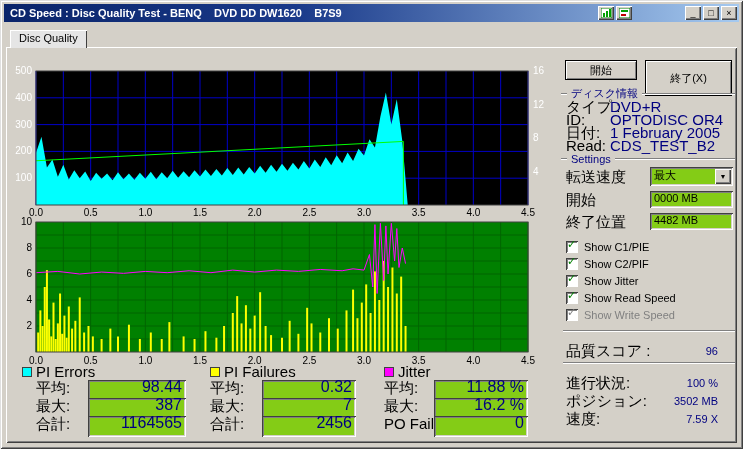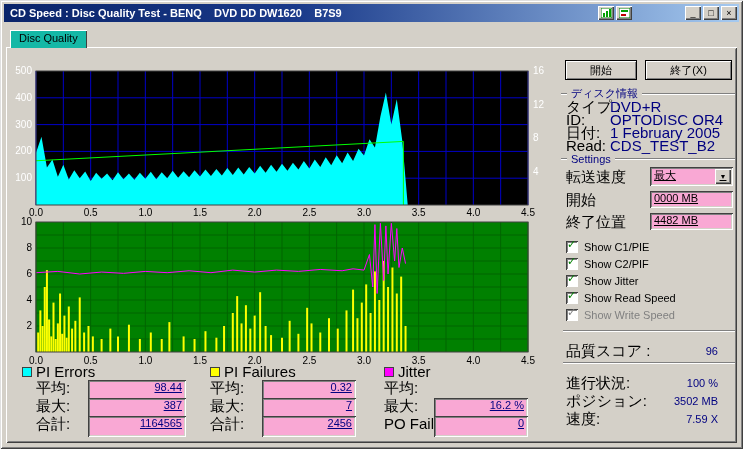--- a/index.html
+++ b/index.html
@@ -9,53 +9,53 @@
   .titlebar { position:absolute; left:4px; top:4px; right:4px; height:18px;
     background:linear-gradient(90deg,#0a246a 0%,#1a3a8a 40%,#a6caf0 100%);
     display:flex; align-items:center; }
   .titlebar .title { color:#fff; font-weight:bold; font-size:11px; padding-left:6px; white-space:pre;
     flex:1; overflow:hidden; }
   .tb-group { position:absolute; top:2px; display:flex; }
   .tb-btn { width:16px; height:14px; background:#d4d0c8; margin-left:2px;
     box-shadow: inset 1px 1px #fff, inset -1px -1px #404040, inset -2px -2px #808080;
     display:flex; align-items:center; justify-content:center; font-size:9px; line-height:1; }
   .tb-btn svg { display:block; }
-  .tab { position:absolute; left:10px; top:30px; height:18px; padding:2px 9px 0 9px; background:#14b8a6; z-index:3;
+  .tab { position:absolute; left:10px; top:30px; height:18px; padding:2px 9px 0 9px; background:#e5e5e5; z-index:3;
     box-shadow: inset 1px 1px #fff, inset -1px 0 #404040; font-size:11px; }
   .tabbody { position:absolute; left:6px; top:47px; width:731px; height:396px; background:#d4d0c8; z-index:1;
     box-shadow: inset 1px 1px #fff, inset -1px -1px #404040, inset 2px 2px #d4d0c8, inset -2px -2px #808080; }
   .lbl { position:absolute; z-index:2; font-size:15px; color:#000; line-height:14px; white-space:nowrap; }
   .blue { color:#000080; }
   .btn { position:absolute; z-index:2; background:#d4d0c8; border:1px solid #000;
     box-shadow: inset 1px 1px #fff, inset -1px -1px #808080;
     display:flex; align-items:center; justify-content:center; font-size:11px; }
   .sechdr { position:absolute; z-index:2; display:flex; align-items:center; }
   .sechdr .shlabel { color:#000080; padding:0 4px; font-size:11px; white-space:nowrap; }
   .hline { height:2px; border-top:1px solid #808080; border-bottom:1px solid #fff; }
   .hline.lead { width:6px; }
   .hline.fill { flex:1; }
   .sep { position:absolute; z-index:2; height:2px; border-top:1px solid #808080; border-bottom:1px solid #fff; }
-  .sunken { background:#f9a8d4; box-shadow: inset 1px 1px #404040, inset -1px -1px #fff, inset 2px 2px #808080, inset -2px -2px #d4d0c8; text-decoration: underline; }
+  .sunken { background:#84cc16; box-shadow: inset 1px 1px #404040, inset -1px -1px #fff, inset 2px 2px #808080, inset -2px -2px #d4d0c8; }
   .field { position:absolute; z-index:2; font-size:11px; line-height:15px; padding-left:4px; color:#000; }
   .combo { position:absolute; z-index:2; display:flex; }
   .combo .combo-text { flex:1; font-size:11px; line-height:16px; padding-left:4px; }
   .combo .combo-btn { width:16px; margin:2px; background:#d4d0c8;
     box-shadow: inset 1px 1px #fff, inset -1px -1px #404040, inset -2px -2px #808080;
     display:flex; align-items:center; justify-content:center; font-size:7px; color:#000; }
   .cbrow { position:absolute; z-index:2; left:566px; display:flex; align-items:center; height:14px; }
   .cb { width:12px; height:12px; background:#fff; margin-right:6px; position:relative;
     box-shadow: inset 1px 1px #404040, inset -1px -1px #fff, inset 2px 2px #808080; }
   .cb .check { position:absolute; left:1px; top:-3px; font-size:11px; font-weight:bold; color:#008000; }
   .cbrow.disabled .check { color:#808080; }
   .cbrow.disabled .cblabel { color:#808080; }
   .cblabel { font-size:11px; }
   .rval { position:absolute; z-index:2; width:80px; text-align:right; color:#000080; font-size:11px; line-height:14px; }
   .swatch { position:absolute; z-index:2; width:10px; height:10px; border:1px solid #404040; }
   .vbox { position:absolute; z-index:2; height:21px; color:#000080; text-align:right;
-    font-size:11px; line-height:14px; padding-right:4px; }
+    font-size:16px; line-height:14px; padding-right:4px; }
   svg.chart { position:absolute; z-index:2; }
 </style>
 </head>
 <body>
 
 <div class="window">
 
   <div class="titlebar">
     <span class="title">CD Speed : Disc Quality Test - BENQ    DVD DD DW1620    B7S9</span>
     <div class="tb-group" style="right:107px;">
@@ -270,29 +270,30 @@
   <div class="lbl" style="left:210px; top:381px;">平均:</div>
   <div class="vbox sunken" style="left:262px; top:380px; width:94px;">0.32</div>
   <div class="lbl" style="left:210px; top:399px;">最大:</div>
   <div class="vbox sunken" style="left:262px; top:398px; width:94px;">7</div>
   <div class="lbl" style="left:210px; top:417px;">合計:</div>
   <div class="vbox sunken" style="left:262px; top:416px; width:94px;">2456</div>
 
   <div class="swatch" style="left:384px; top:367px; background:#ff00ff;"></div>
   <div class="lbl" style="left:398px; top:365px;">Jitter</div>
   <div class="lbl" style="left:384px; top:381px;">平均:</div>
+  <div class="vbox sunken" style="left:434px; top:380px; width:94px;">11.88 %</div>
   <div class="lbl" style="left:384px; top:399px;">最大:</div>
   <div class="vbox sunken" style="left:434px; top:398px; width:94px;">16.2 %</div>
   <div class="lbl" style="left:384px; top:417px;">PO Failures:</div>
   <div class="vbox sunken" style="left:434px; top:416px; width:94px;">0</div>
 
   <div class="btn" style="left:565px; top:60px; width:72px; height:20px;">
     <span>開始</span>
   </div>
-  <div class="btn" style="left:645px; top:60px; width:87px; height:20px;">
+  <div class="btn" style="left:645px; top:60px; width:87px; height:36px;">
     <span>終了(X)</span>
   </div>
 
   <div class="sechdr" style="left:561px; top:86px; width:174px;">
     <span class="hline lead"></span>
     <span class="shlabel">ディスク情報</span>
     <span class="hline fill"></span>
   </div>
   <div class="lbl" style="left:566px; top:100px;">タイプ :</div>
   <div class="lbl blue" style="left:610px; top:100px;">DVD+R</div>

